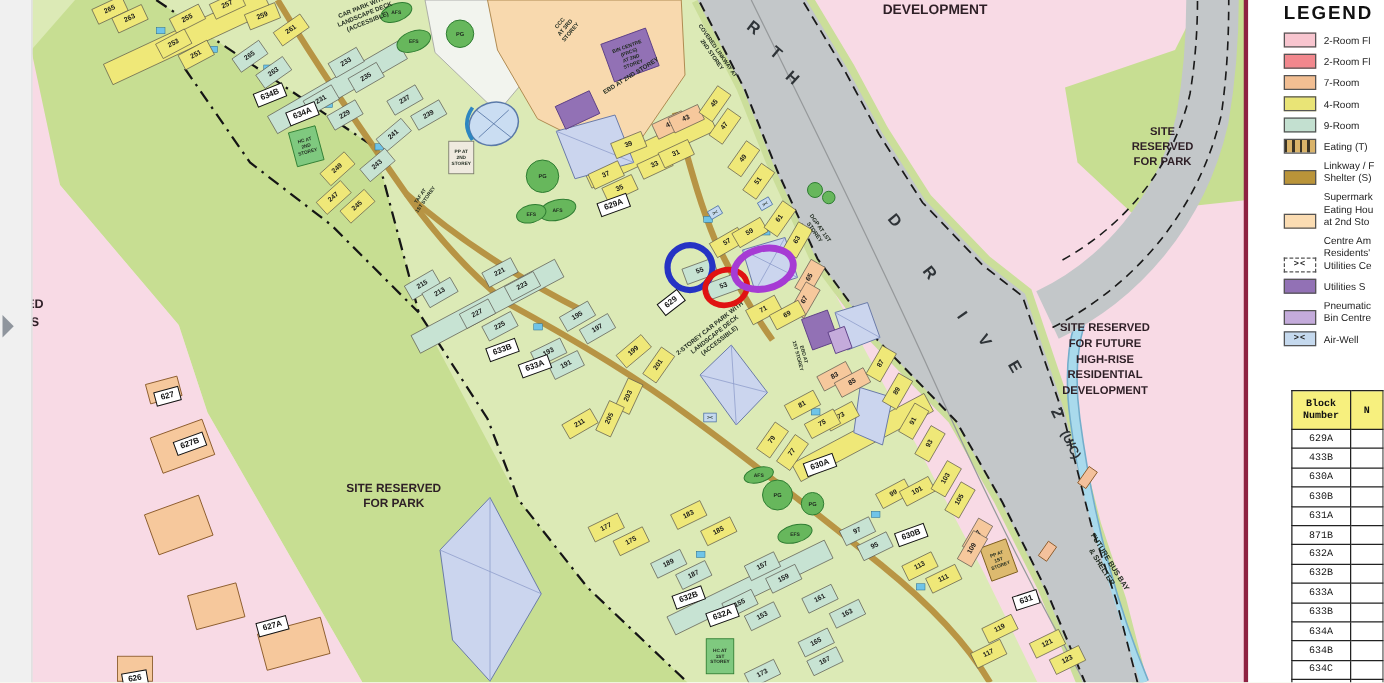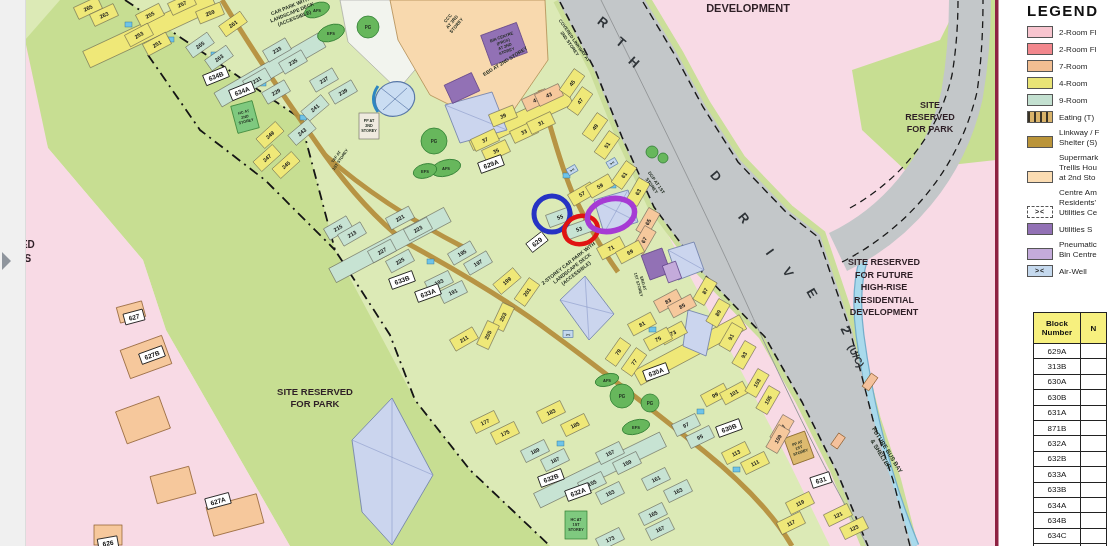--- a/index.html
+++ b/index.html
@@ -17,21 +17,21 @@
     z-index:4;padding:2px 0 0 28px;box-sizing:border-box;}
   .legend-title{font-size:15px;font-weight:bold;letter-spacing:1.5px;color:#111;margin:0 0 7px 0;}
   .legend-item{display:flex;gap:6px;margin-bottom:5px;font-size:8px;line-height:10px;color:#1d1d1d;align-items:flex-end;}
   .sw{flex:0 0 26px;height:12px;border:1px solid #555;box-sizing:border-box;display:flex;
     align-items:center;justify-content:center;font-size:7px;font-weight:bold;color:#222;letter-spacing:1px;}
   .sw-trellis{background:repeating-linear-gradient(90deg,#3A3325 0 2px,#D9B36A 2px 6px);}
   .lbl{white-space:pre-line;}
   
   .blk-table{position:absolute;left:1033px;top:312px;border-collapse:collapse;font-size:8px;
     color:#111;z-index:4;table-layout:fixed;}
-  .blk-table th,.blk-table td{border:1px solid #222;text-align:center;padding:0;}
+  .blk-table th,.blk-table td{border:1px solid #222;text-align:center;padding:0;font-family:Liberation Mono, monospace;}
   .blk-table th{background:#F7F07E;font-weight:bold;white-space:pre-line;height:30px;}
   .th-block{width:58px;} .th-n{width:40px;text-align:left;padding-left:4px;}
   .blk-table td{height:14.4px;background:#fff;}
 </style>
 </head>
 <body>
 
 <div id="stage">
 
   <svg id="map-svg" width="1107" height="546" viewBox="0 0 1107 546">
@@ -800,21 +800,21 @@
           <div class="lbl">Eating (T)</div>
         </div>
         <div class="legend-item">
           <span class="sw" style="background: rgb(186, 148, 57);"></span>
           <div class="lbl">Linkway / F
 Shelter (S)</div>
         </div>
         <div class="legend-item">
           <span class="sw" style="background: rgb(251, 220, 178);"></span>
           <div class="lbl">Supermark
-Trellis Hou
+Eating Hou
 at 2nd Sto</div>
         </div>
         <div class="legend-item">
           <span class="sw" style="background: rgb(255, 255, 255); border-style: dashed;">&gt;&lt;</span>
           <div class="lbl">Centre Am
 Residents'
 Utilities Ce</div>
         </div>
         <div class="legend-item">
           <span class="sw" style="background: rgb(146, 113, 181);"></span>
@@ -839,21 +839,21 @@
 Number</th>
         <th class="th-n">N</th>
       </tr>
     </thead>
     <tbody>
         <tr>
           <td>629A</td>
           <td></td>
         </tr>
         <tr>
-          <td>313B</td>
+          <td>433B</td>
           <td></td>
         </tr>
         <tr>
           <td>630A</td>
           <td></td>
         </tr>
         <tr>
           <td>630B</td>
           <td></td>
         </tr>

